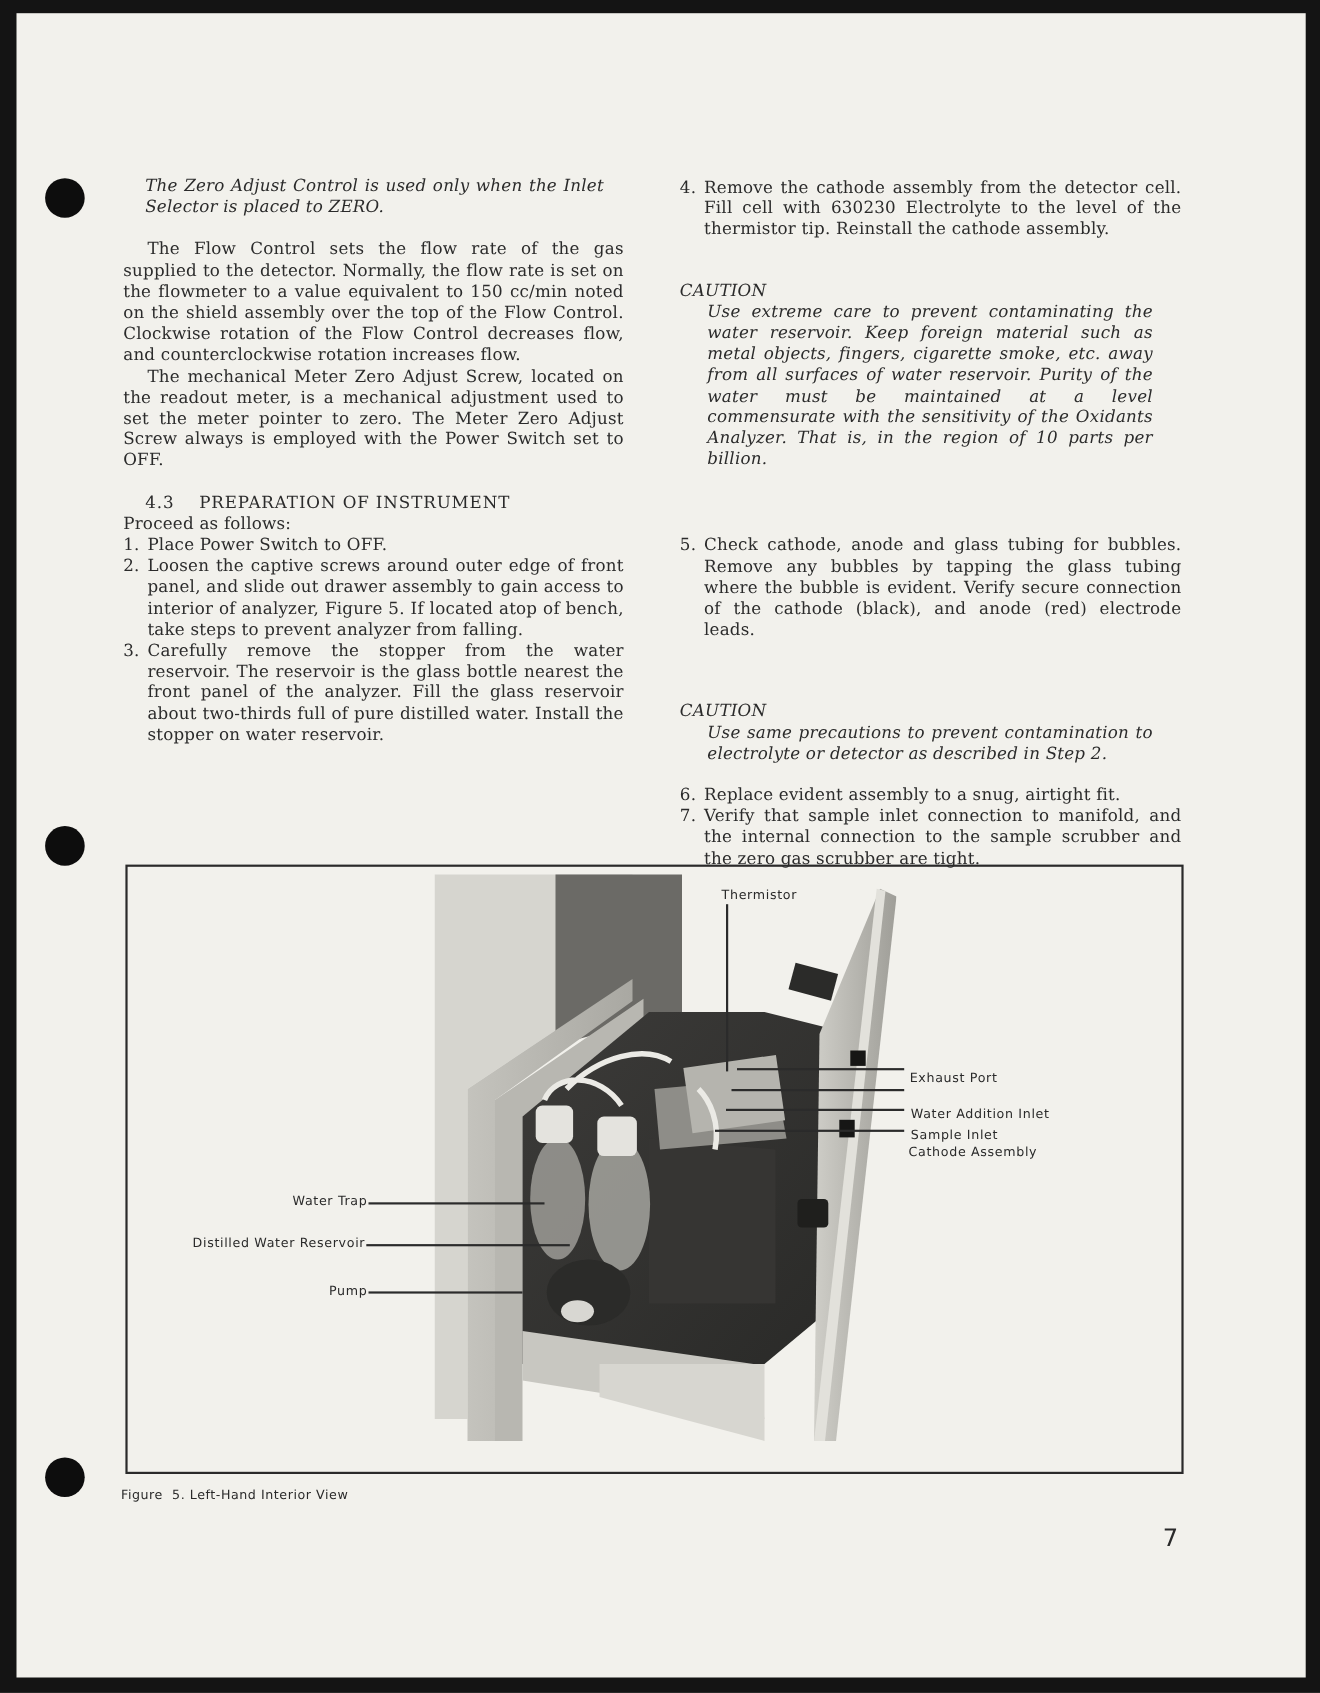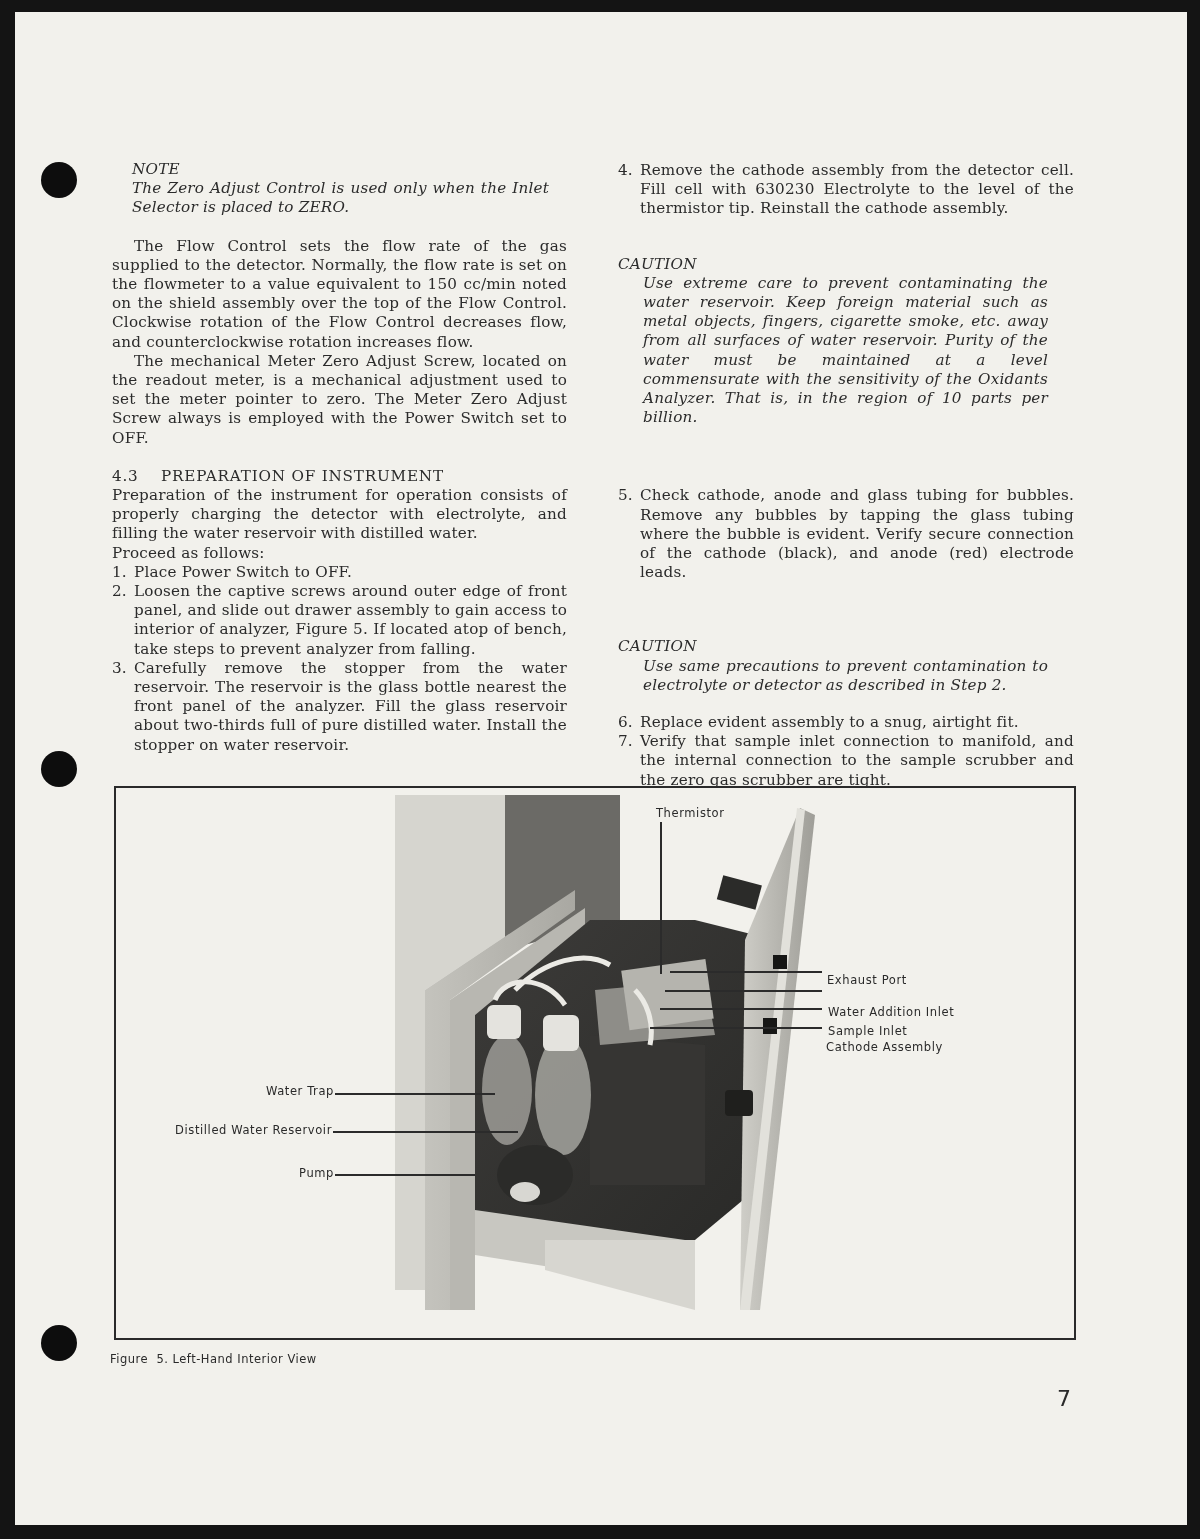--- a/index.html
+++ b/index.html
@@ -28,30 +28,28 @@
 </head>
 <body>
 
 <div class="paper"></div>
 
 <div class="hole" style="left:41px; top:162px;"></div>
 <div class="hole" style="left:41px; top:751px;"></div>
 <div class="hole" style="left:41px; top:1325px;"></div>
 
 <div class="col serif" style="left:112px; top:160px; width:455px;">
-  <p class="center" style="padding-left:20px;">NOTE</p>
   <p class="notebody">The Zero Adjust Control is used only when the Inlet Selector is placed to ZERO.</p>
   <div class="gap"></div>
   <p class="indent">The Flow Control sets the flow rate of the gas supplied to the detector. Normally, the flow rate is set on the flowmeter to a value equivalent to 150 cc/min noted on the shield assembly over the top of the Flow Control. Clockwise rotation of the Flow Control decreases flow, and counterclockwise rotation increases flow.</p>
   <p class="indent">The mechanical Meter Zero Adjust Screw, located on the readout meter, is a mechanical adjustment used to set the meter pointer to zero. The Meter Zero Adjust Screw always is employed with the Power Switch set to OFF.</p>
   <div class="gap"></div>
-  <p style="letter-spacing:0.8px;">
+  <p style="letter-spacing:0.8px;margin-left:20px;">
     <span>4.3</span>&nbsp;&nbsp;&nbsp;&nbsp;<span>PREPARATION OF INSTRUMENT</span>
   </p>
-  <p>Preparation of the instrument for operation consists of properly charging the detector with electrolyte, and filling the water reservoir with distilled water.</p>
   <p>Proceed as follows:</p>
   <ol class="list">
     <li><span class="num">1.</span><span>Place Power Switch to OFF.</span></li>
     <li><span class="num">2.</span><span>Loosen the captive screws around outer edge of front panel, and slide out drawer assembly to gain access to interior of analyzer, Figure 5. If located atop of bench, take steps to prevent analyzer from falling.</span></li>
     <li><span class="num">3.</span><span>Carefully remove the stopper from the water reservoir. The reservoir is the glass bottle nearest the front panel of the analyzer. Fill the glass reservoir about two-thirds full of pure distilled water. Install the stopper on water reservoir.</span></li>
   </ol>
 </div>
 
 <div class="col serif" style="left:618px; top:161px; width:456px;">
   <ol class="list">

